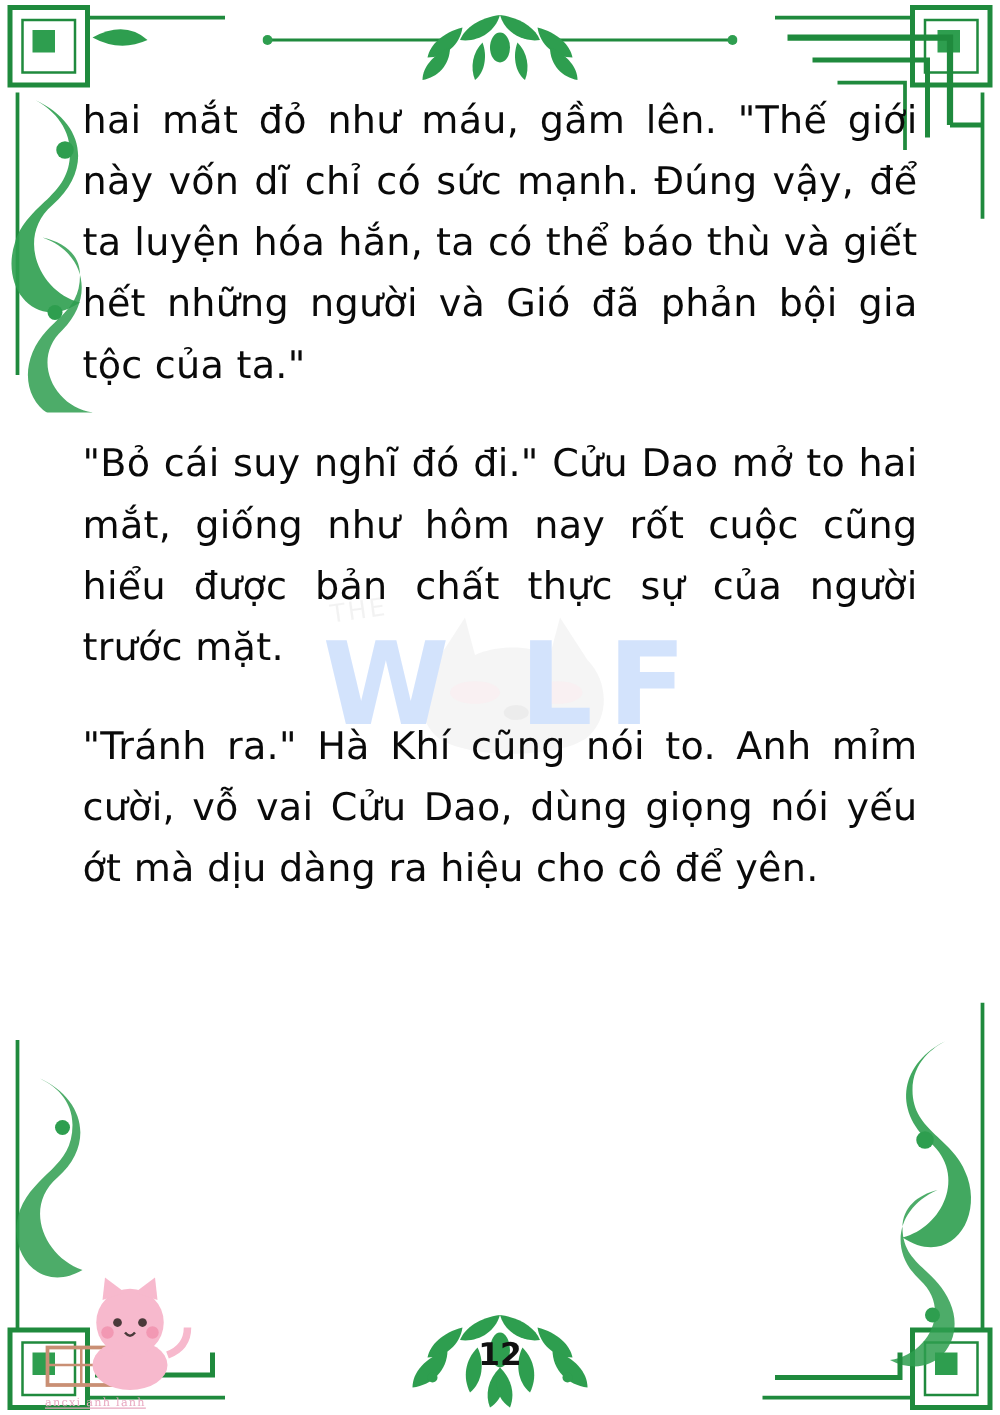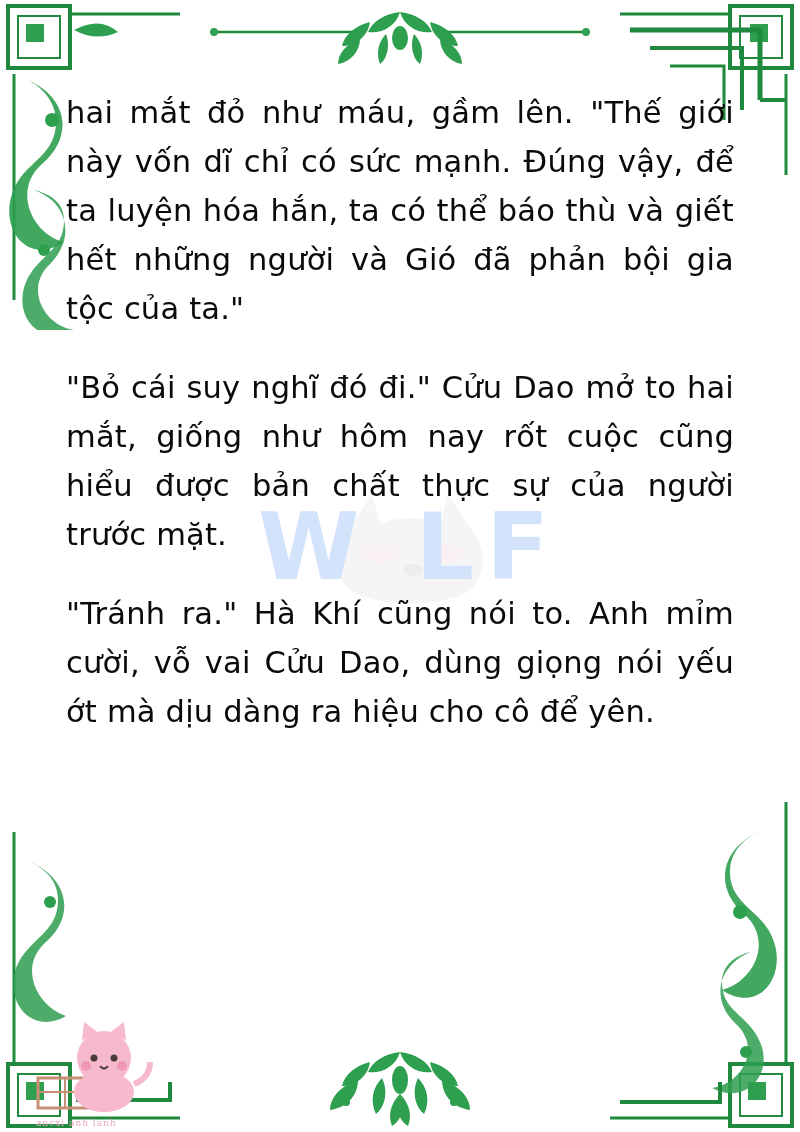--- a/index.html
+++ b/index.html
@@ -86,37 +86,38 @@
     pointer-events: none;
   }
   .kitty-caption {
     position: absolute;
     left: 36px;
     bottom: 4px;
     font-size: 9px;
     color: #e8a8c0;
     letter-spacing: 1px;
     font-family: "DejaVu Serif", serif;
+    text-decoration: underline;
   }
 
   
   .content {
     position: absolute;
     top: 72px;
     left: 66px;
     width: 668px;
   }
   .para {
     font-family: "DejaVu Sans", sans-serif;
     font-size: 30.5px;
     line-height: 49px;
     color: #0a0a0a;
     text-align: justify;
     text-justify: inter-word;
-    margin: 16px 0 30px 0;
+    margin: 0 0 30px 0;
     letter-spacing: 0.2px;
   }
   .para:last-child { margin-bottom: 0; }
 
   
   .page-number {
     position: absolute;
     bottom: 34px;
     left: 0;
     width: 800px;
@@ -244,14 +245,15 @@
       <path d="M132 30 c-10 10 -12 24 -6 36 c10 -8 12 -24 6 -36z"></path>
       <path d="M168 30 c10 10 12 24 6 36 c-10 -8 -12 -24 -6 -36z"></path>
       <ellipse cx="150" cy="32" rx="8" ry="14"></ellipse>
       <path d="M150 46 c-10 10 -12 22 -8 32 c10 -6 14 -20 8 -32z"></path>
       <path d="M150 46 c10 10 12 22 8 32 c-10 -6 -14 -20 -8 -32z"></path>
       <circle cx="96" cy="54" r="4"></circle>
       <circle cx="204" cy="54" r="4"></circle>
     </g>
   </svg>
 
+  <div class="page-number">12</div>
 
 </div>
 
 </body></html>

